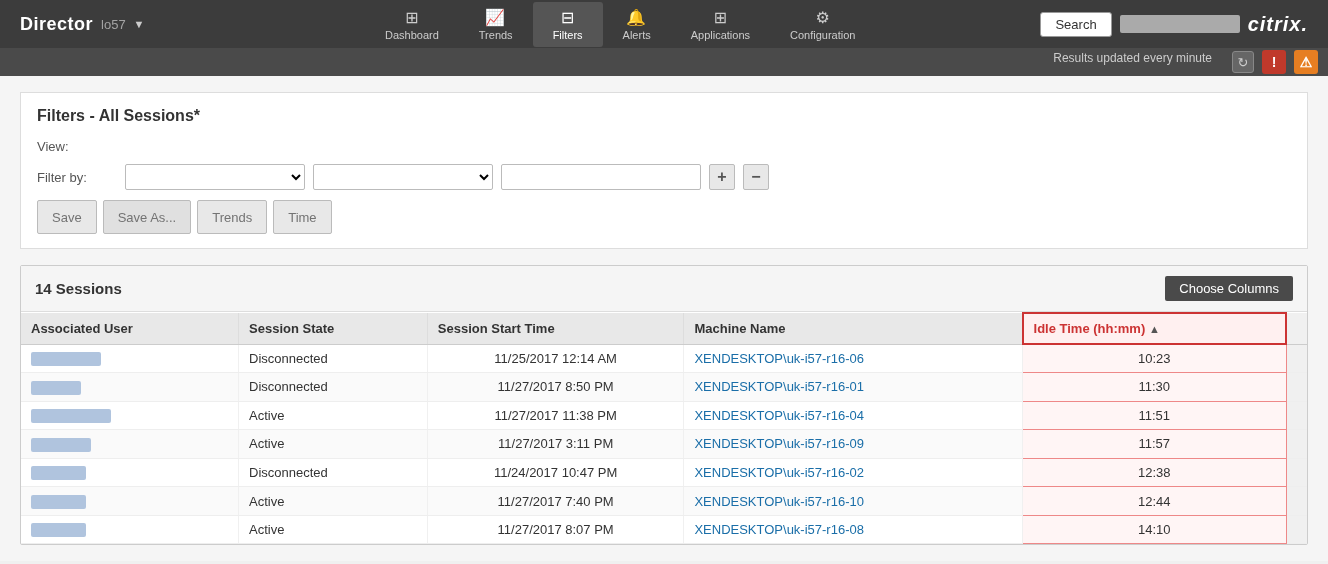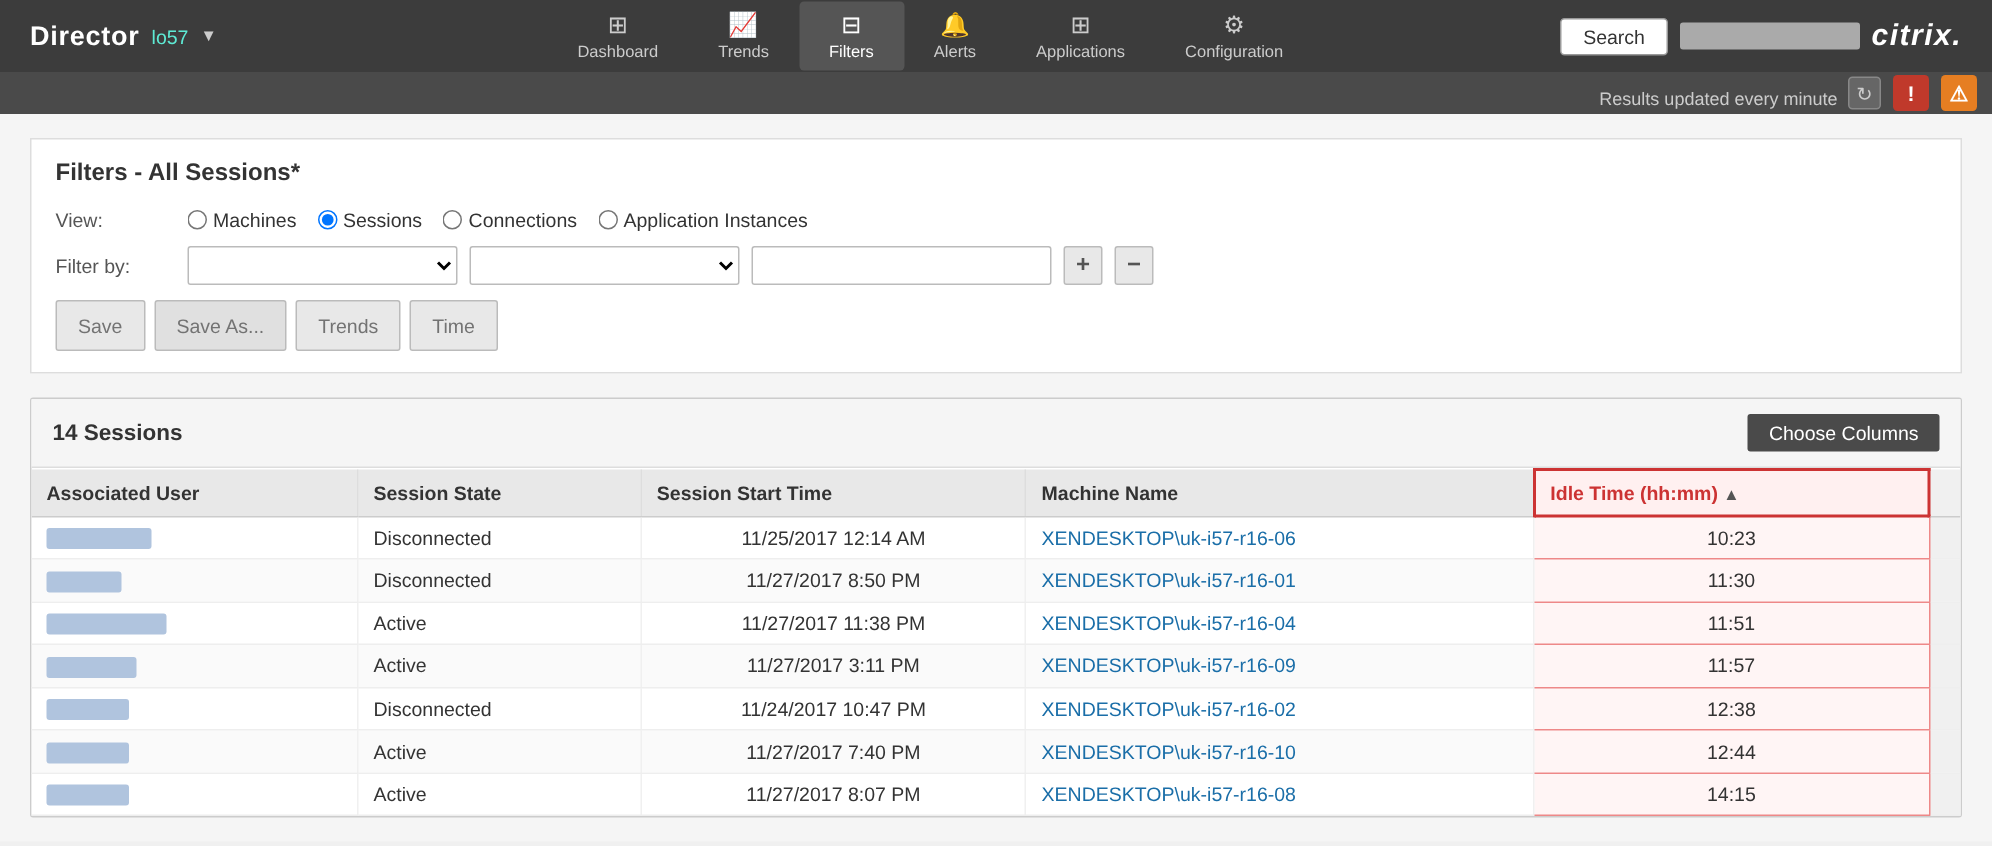--- a/index.html
+++ b/index.html
@@ -20,21 +20,21 @@
       gap: 8px;
       min-width: 180px;
     }
     .brand-title {
       font-size: 18px;
       font-weight: bold;
       color: #fff;
       letter-spacing: 0.5px;
     }
     .brand-site {
-      color: #5eead4;
+      color: #a3a3a3;
       font-size: 13px;
     }
     .brand-arrow {
       color: #ccc;
       font-size: 11px;
     }
     .nav-items {
       display: flex;
       align-items: center;
       flex: 1;
@@ -97,22 +97,22 @@
       display: flex;
       align-items: center;
       justify-content: flex-end;
       padding: 0 10px;
       gap: 8px;
       font-size: 12px;
       color: #ccc;
     }
     .subbar-refresh {
       display: flex;
-      align-items: flex-end;
-      gap: 7px;
+      align-items: flex-start;
+      gap: 20px;
     }
     .refresh-icon {
       background: #666;
       border: 1px solid #888;
       width: 22px;
       height: 22px;
       border-radius: 3px;
       display: flex;
       align-items: center;
       justify-content: center;
@@ -380,38 +380,20 @@
   <div class="alert-btn alert-orange">⚠</div>
 </div>
 
 <div class="main-content">
 
   <div class="filter-section">
     <div class="page-title">Filters - All Sessions*</div>
 
     <div class="filter-row">
       <span class="filter-label">View:</span>
-      <div class="radio-group">
-        <label class="radio-item">
-          <input type="radio" name="view" style="">
-          <span>Machines</span>
-        </label>
-        <label class="radio-item">
-          <input type="radio" name="view" checked="" style="">
-          <span>Sessions</span>
-        </label>
-        <label class="radio-item">
-          <input type="radio" name="view" style="">
-          <span>Connections</span>
-        </label>
-        <label class="radio-item">
-          <input type="radio" name="view" style="">
-          <span>Application Instances</span>
-        </label>
-      </div>
     </div>
 
     <div class="filter-row">
       <span class="filter-label">Filter by:</span>
       <div class="filter-dropdowns">
         <select class="filter-select">
           <option></option>
         </select>
         <select class="filter-select-2">
           <option></option>
@@ -496,21 +478,21 @@
               <td style="text-align: center;">11/27/2017 7:40 PM</td>
               <td class="link-cell">XENDESKTOP\uk-i57-r16-10</td>
               <td class="idle-cell">12:44</td>
               <td class="scrollbar-col"></td>
             </tr>
             <tr>
               <td><span class="user-blur" style="width: 55px;"></span></td>
               <td>Active</td>
               <td style="text-align: center;">11/27/2017 8:07 PM</td>
               <td class="link-cell">XENDESKTOP\uk-i57-r16-08</td>
-              <td class="idle-cell">14:15</td>
+              <td class="idle-cell">14:10</td>
               <td class="scrollbar-col"></td>
             </tr>
           </tbody>
       </table>
     </div>
   </div>
 
 </div>
 
 </body></html>

